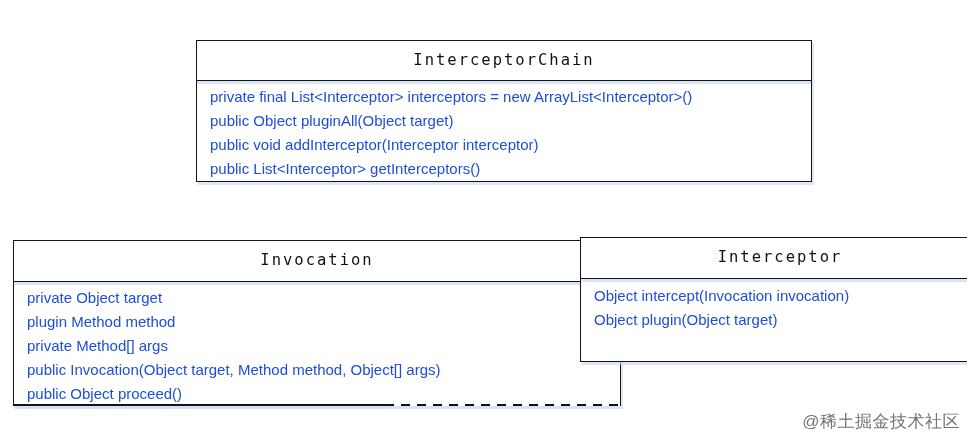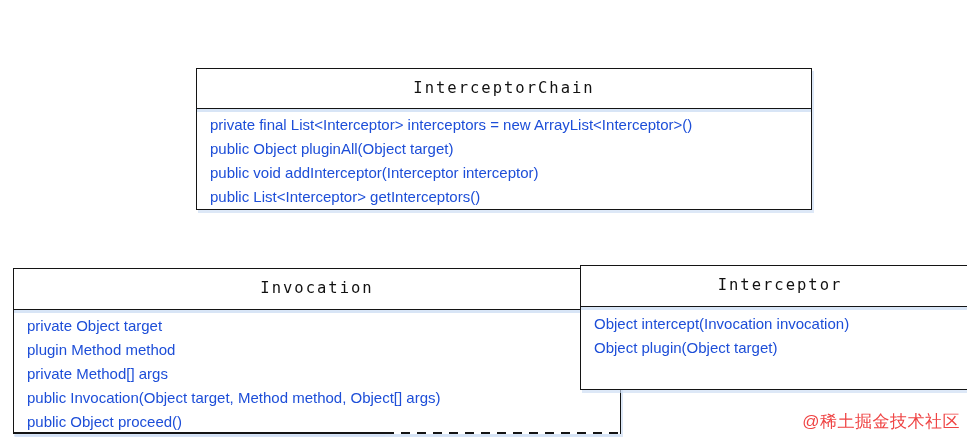--- a/index.html
+++ b/index.html
@@ -14,21 +14,20 @@
     background: #ffffff;
     overflow: hidden;
     font-family: "Liberation Sans", sans-serif;
   }
   .class-box {
     position: absolute;
     box-sizing: border-box;
     background: #ffffff;
     border: 1.6px solid #141414;
     box-shadow: 2px 3px 0 rgba(203, 220, 243, 0.65);
-    margin-top: 28px;
   }
   .class-title {
     box-sizing: border-box;
     width: 100%;
     text-align: center;
     font-family: "DejaVu Sans Mono", monospace;
     font-size: 15.5px;
     letter-spacing: 2px;
     color: #111111;
     border-bottom: 1.6px solid #141414;
@@ -72,21 +71,21 @@
   
   .box-interceptor { left: 580px; top: 237px; width: 400px; height: 125px; }
   .box-interceptor .class-title { height: 41px; line-height: 39px; }
   .box-interceptor .class-body { padding-top: 5px; }
 
   .watermark {
     position: absolute;
     right: 7px;
     bottom: 7px;
     font-size: 17px;
-    color: #ef4444;
+    color: #737373;
     letter-spacing: 0.5px;
     white-space: nowrap;
   }
 </style>
 </head>
 <body>
 
 <div class="canvas">
 
   <div class="class-box box-chain">

